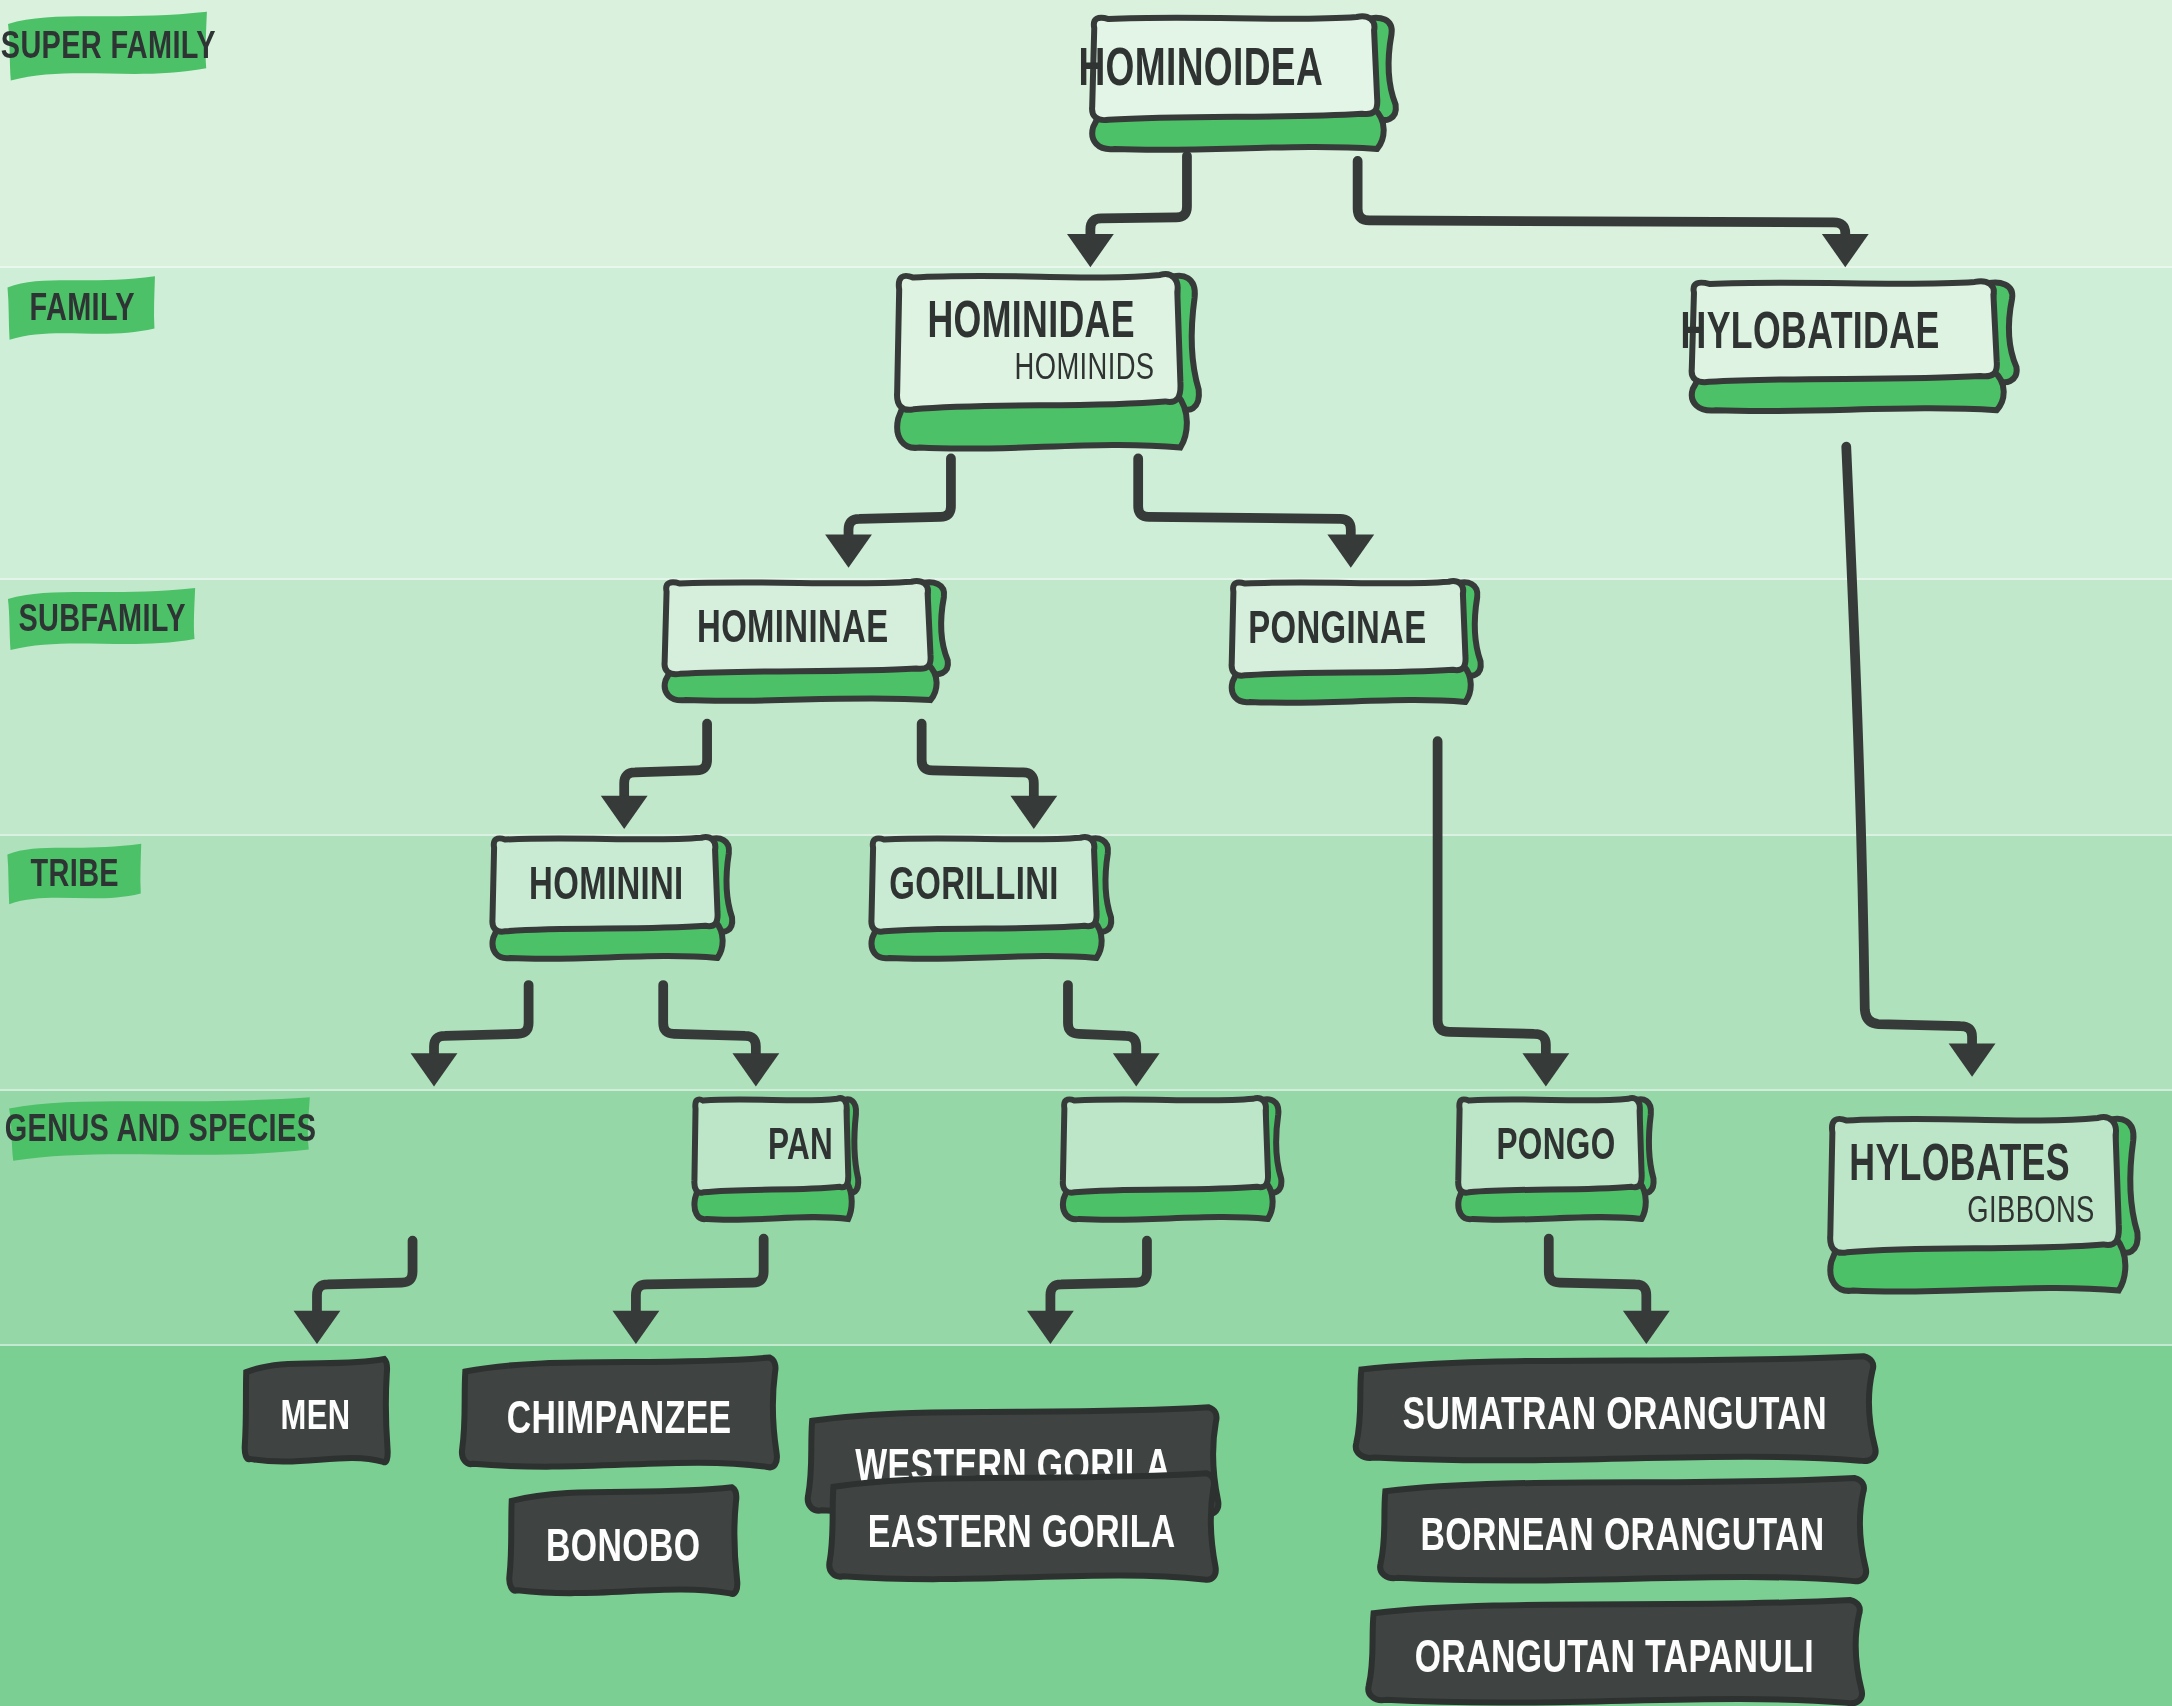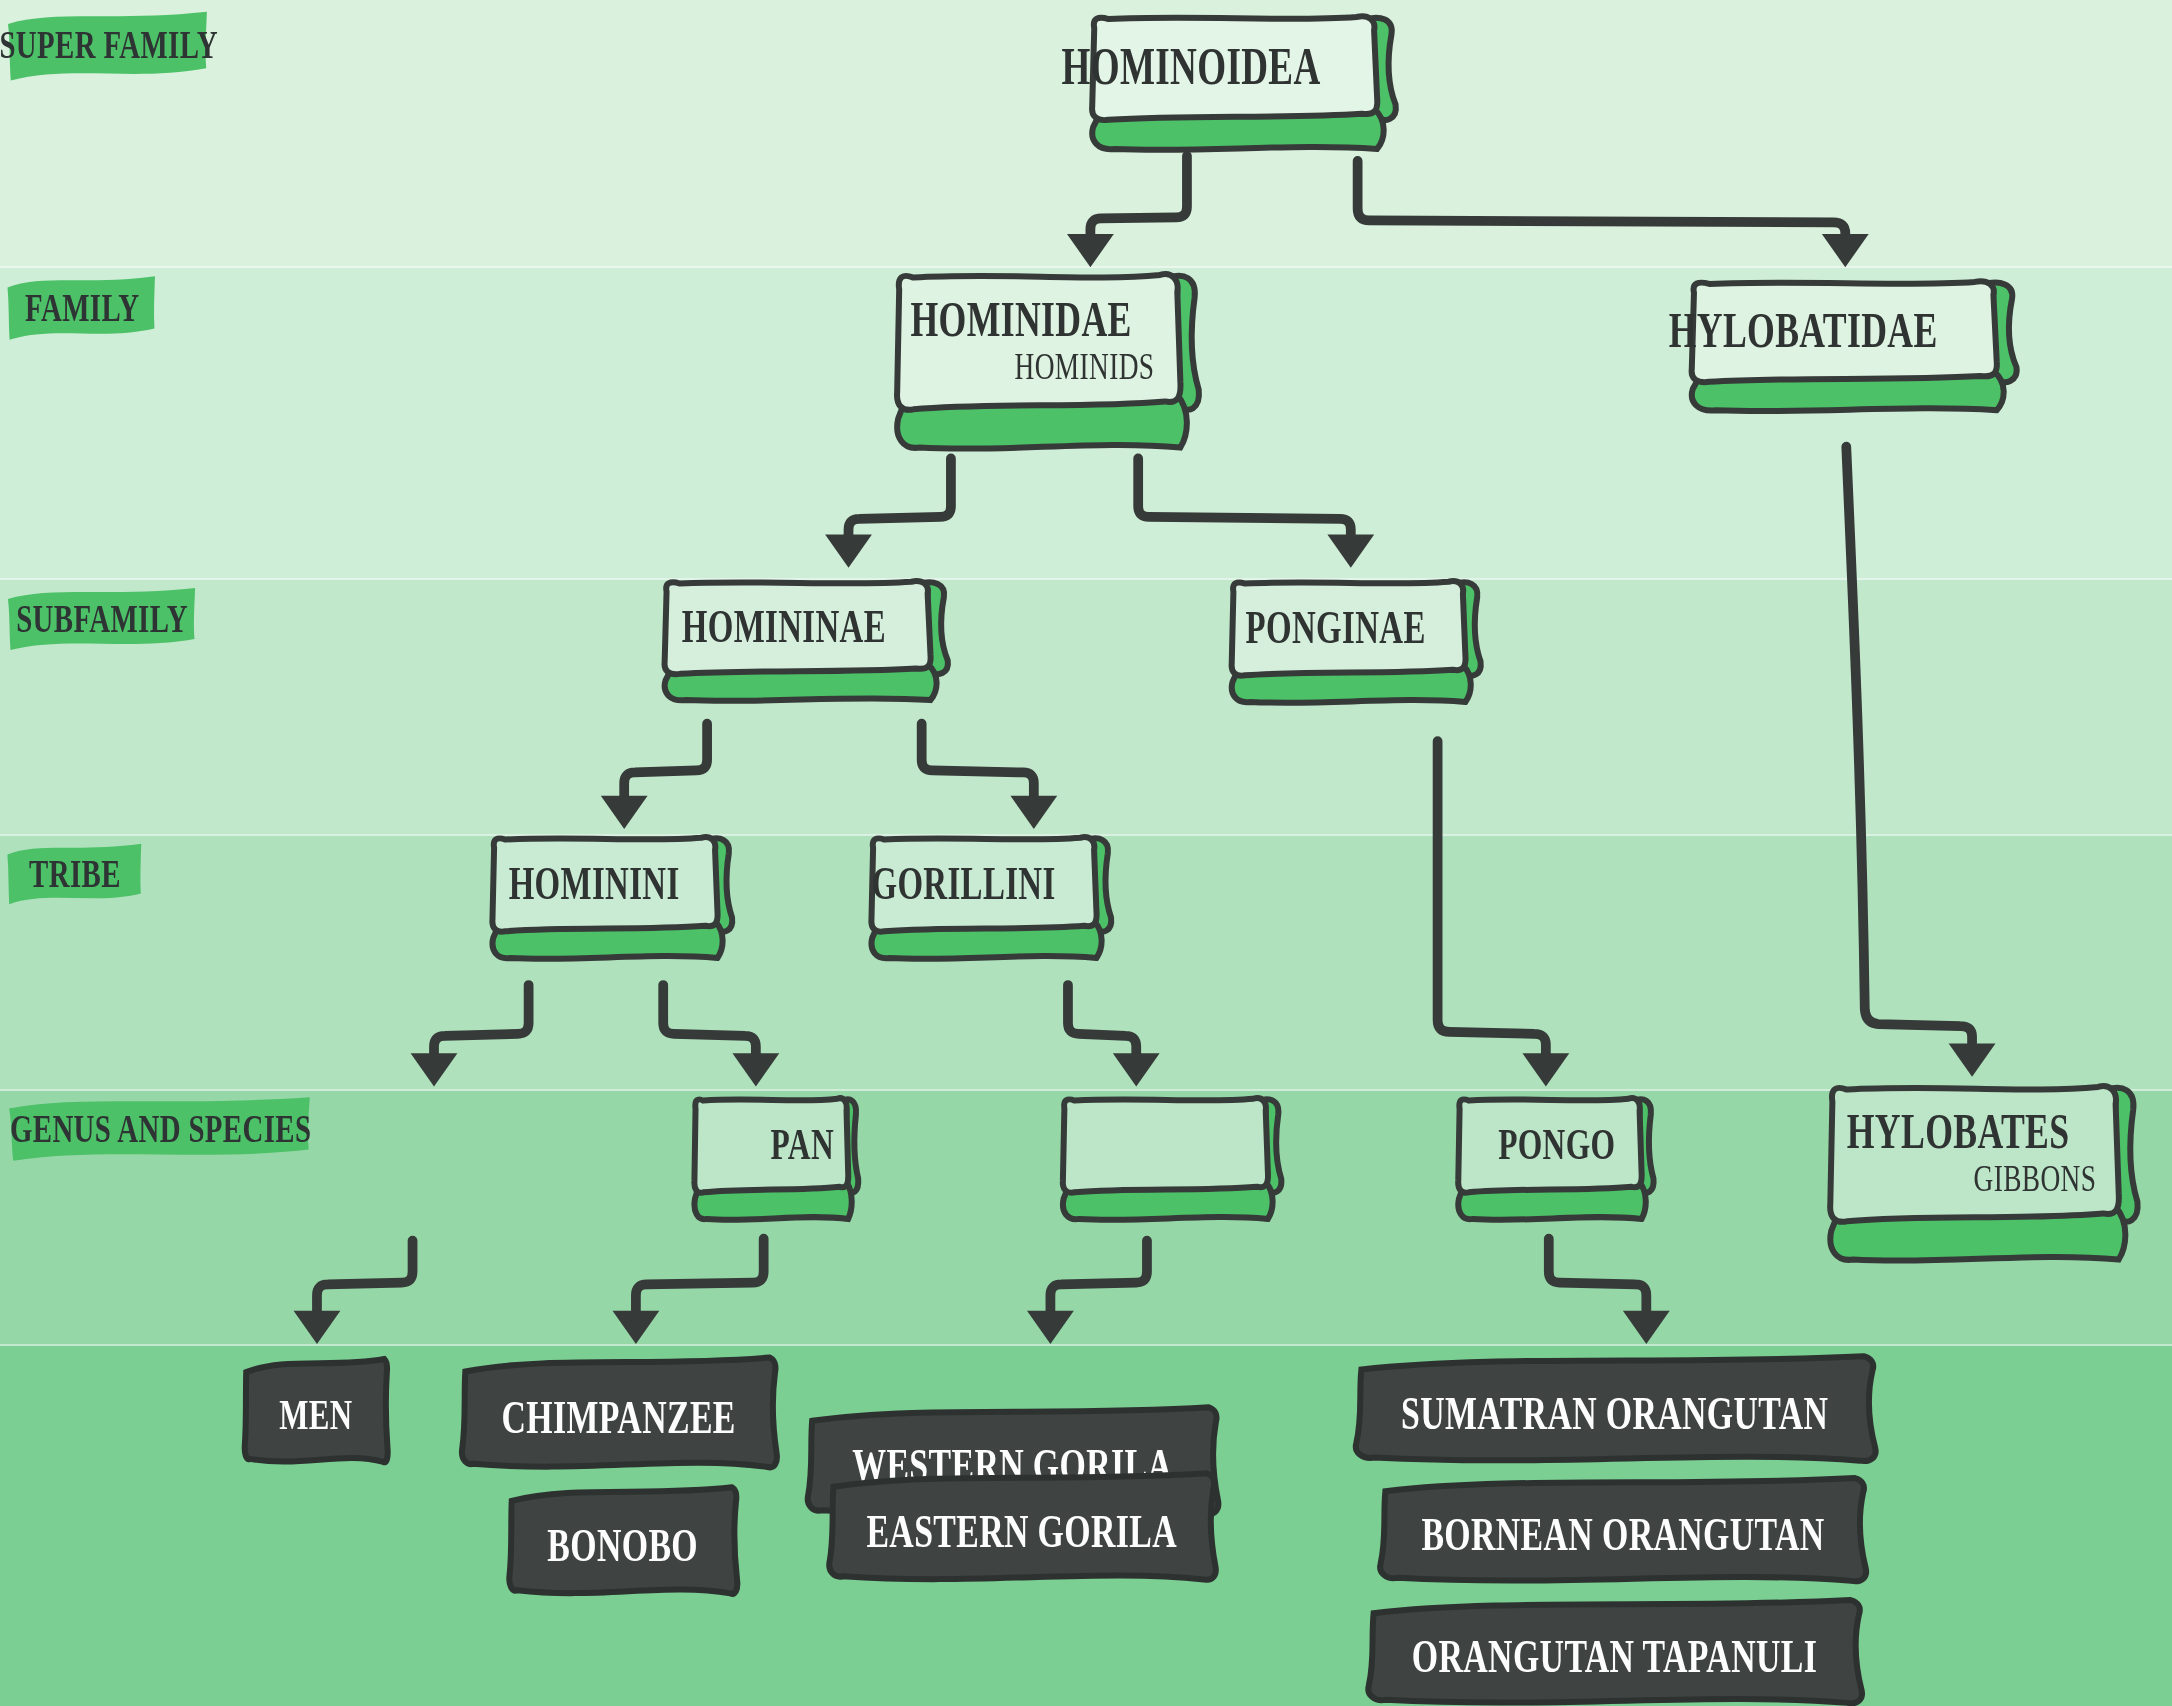--- a/index.html
+++ b/index.html
@@ -1,16 +1,16 @@
 <!DOCTYPE html>
 <html><head>
 <meta charset="utf-8">
 <style>
   html,body{margin:0;padding:0;background:#d9f1dd;font-family:"Liberation Sans",sans-serif;}
-  #stage{position:relative;width:2173px;height:1707px;overflow:hidden;font-family:Liberation Serif, serif;}
+  #stage{position:relative;width:2173px;height:1707px;overflow:hidden;}
   
   .band{position:absolute;left:0;width:100%;}
   .band+.band{border-top:2px solid rgba(255,255,255,.55);}
   .b1{top:0;height:266px;background:#d9f1dd;}
   .b2{top:266px;height:312px;background:#cfeed7;}
   .b3{top:578px;height:256px;background:#c2e8cc;}
   .b4{top:834px;height:256px;background:#aee1bc;}
   .b5{top:1089px;height:255px;background:#96d7a8;}
   .b6{top:1344px;height:363px;background:#7bcf92;}
   
@@ -218,21 +218,21 @@
 
   <div class="node lvl5" style="left:1453px;top:1096px;width:211px;height:133px">
     <svg class="shape" viewBox="0 0 320 145" preserveAspectRatio="none">
         <use href="#sk-box"></use>
       </svg>
     <div class="txt">
         <span class="main t4">PONGO</span>
       </div>
   </div>
 
-  <div class="node lvl5" style="left:1822px;top:1083px;width:332px;height:191px">
+  <div class="node lvl5" style="left:1822px;top:1114px;width:332px;height:191px">
     <svg class="shape" viewBox="0 0 320 145" preserveAspectRatio="none">
         <use href="#sk-box"></use>
       </svg>
     <div class="txt">
       <span class="main t2">HYLOBATES</span>
       <span class="sub s1">GIBBONS</span>
     </div>
   </div>
 
   <div class="banner" style="left:242px;top:1352px;width:148px;height:125px">

